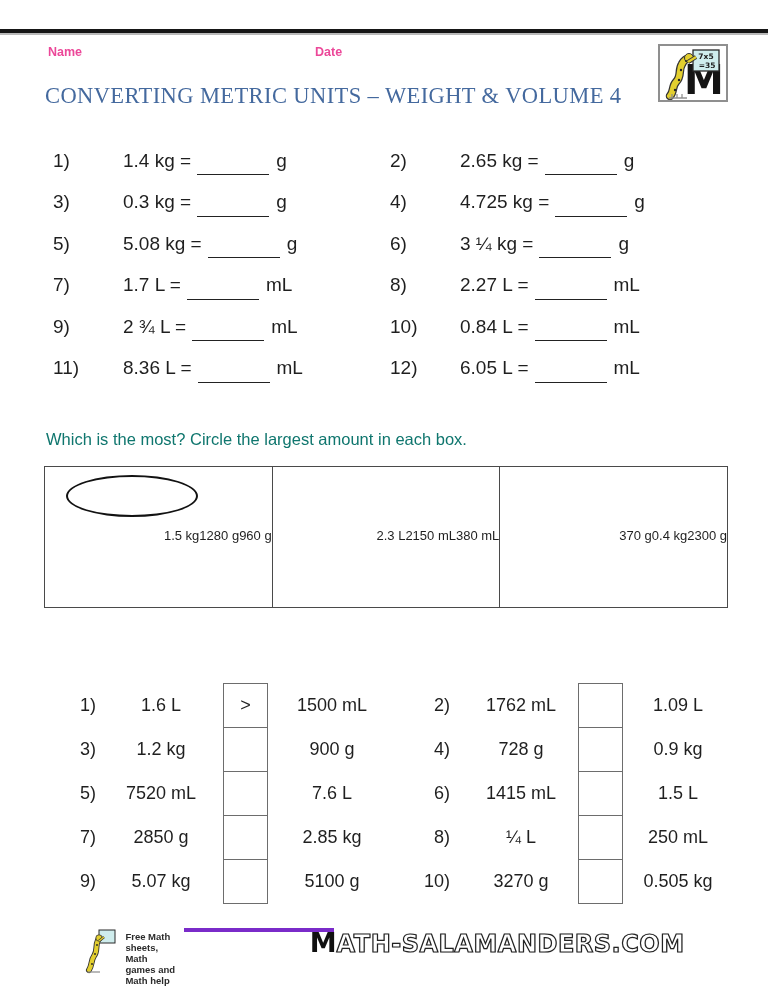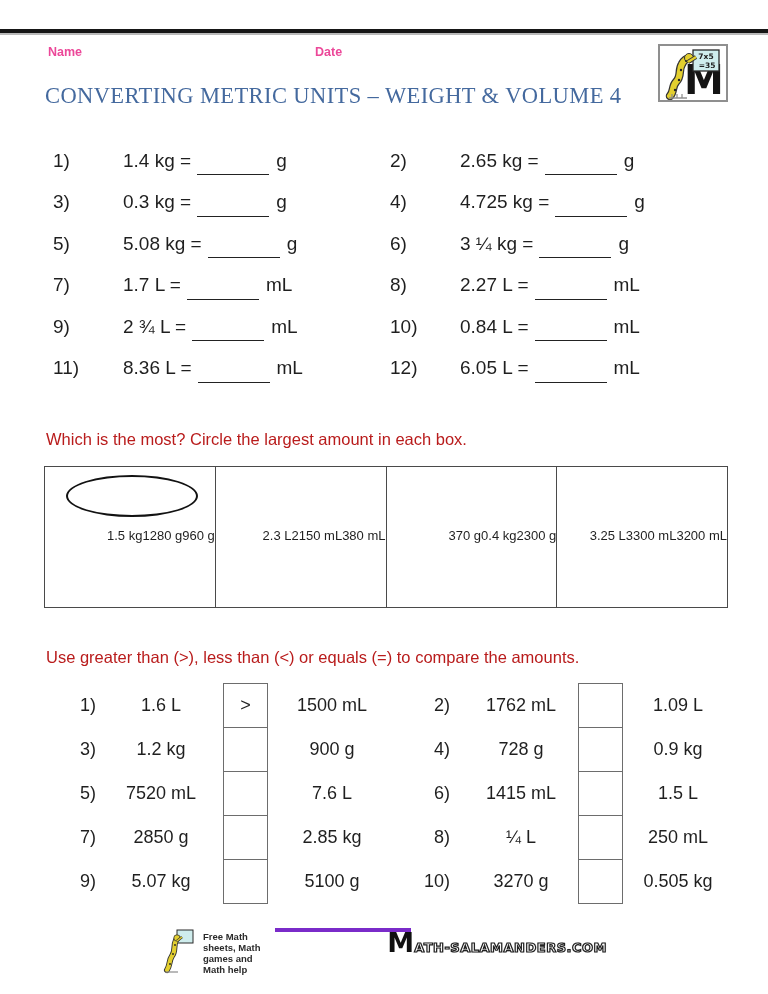--- a/index.html
+++ b/index.html
@@ -19,21 +19,21 @@
   .page-title{position:absolute;left:45px;top:83px;font-family:"Liberation Serif", serif;
               font-weight:400;font-size:22.5px;letter-spacing:0.4px;color:var(--title-blue);white-space:nowrap;}
   
   .conv-col{position:absolute;top:140px;}
   .conv-left{left:53px;} .conv-right{left:390px;}
   .conv-row{height:41.5px;display:flex;align-items:center;font-size:19px;}
   .conv-num{width:70px;flex:0 0 70px;}
   .blank{display:inline-block;width:72px;height:1.05em;border-bottom:1.7px solid #222;
          margin:0 7px 0 6px;transform:translateY(4px);}
   
-  .instr{position:absolute;left:46px;font-size:16.5px;color:#b91c1c;}
+  .instr{position:absolute;left:46px;font-size:16.5px;color:#0f766e;}
   .instr1{top:430px;} .instr2{top:648px;}
   .amount-table{position:absolute;left:44px;top:466px;width:684px;height:142px;box-sizing:border-box;
                 border:1.6px solid #4a4a4a;display:flex;}
   .amount-cell{flex:1;border-left:1.6px solid #4a4a4a;display:flex;flex-direction:row;
                justify-content:flex-end;align-items:center;padding:6px 0 10px;
                font-size:13px;position:relative;}
   .amount-cell:first-child{border-left:none;}
   .ellipse{position:absolute;left:21px;top:8px;width:128px;height:38px;border:2.6px solid #121212;
            border-radius:50%;}
   
@@ -51,21 +51,21 @@
            display:flex;align-items:center;justify-content:center;font-size:18px;margin-top:-1.4px;}
   .cmp-box:first-child{margin-top:0;}
   
   .footer{position:absolute;left:0;top:928px;width:768px;display:flex;justify-content:center;
           align-items:flex-start;}
   .footer-textcol{display:flex;align-items:flex-start;}
   .tagline{font-size:9.5px;font-weight:700;color:#2b2b2b;padding:3px 4px 3px 6px;}
   .purple-bar{height:3.5px;background:var(--footer-purple);width:100%;}
   .wordmark{margin-left:-24px;margin-top:-1px;white-space:nowrap;font-family:"DejaVu Sans", sans-serif;}
   .wm-initial{font-size:27px;font-weight:800;color:#101010;}
-  .wm-rest{font-size:13px;font-weight:700;color:#ffffff;-webkit-text-stroke:1.2px #222;
+  .wm-rest{font-size:24px;font-weight:700;color:#ffffff;-webkit-text-stroke:1.2px #222;
            text-shadow:0 0 1px #333;letter-spacing:0.5px;}
   svg text{font-family:"DejaVu Sans", sans-serif;}
 </style>
 </head>
 <body>
 
 <div class="page">
   <div class="topbar"></div>
 
   <span class="hdr-label hdr-name">Name</span>
@@ -187,28 +187,22 @@
     <div class="amount-cell">
       <span>2.3 L</span>
       <span>2150 mL</span>
       <span>380 mL</span>
     </div>
     <div class="amount-cell">
       <span>370 g</span>
       <span>0.4 kg</span>
       <span>2300 g</span>
     </div>
-    <div class="amount-cell">
-      <span>3.25 L</span>
-      <span>3300 mL</span>
-      <span>3200 mL</span>
-    </div>
-  </div>
-
-  <div class="instr instr2">Use greater than (&gt;), less than (&lt;) or equals (=) to compare the amounts.</div>
+  </div>
+
 
   <div class="cmp-row" style="top:683px">
     <span class="cmp-num-l">1)</span>
     <span class="cmp-a-l">1.6 L</span>
     <span class="cmp-b-l">1500 mL</span>
     <span class="cmp-num-r">2)</span>
     <span class="cmp-a-r">1762 mL</span>
     <span class="cmp-b-r">1.09 L</span>
   </div>
   <div class="cmp-row" style="top:727px">

